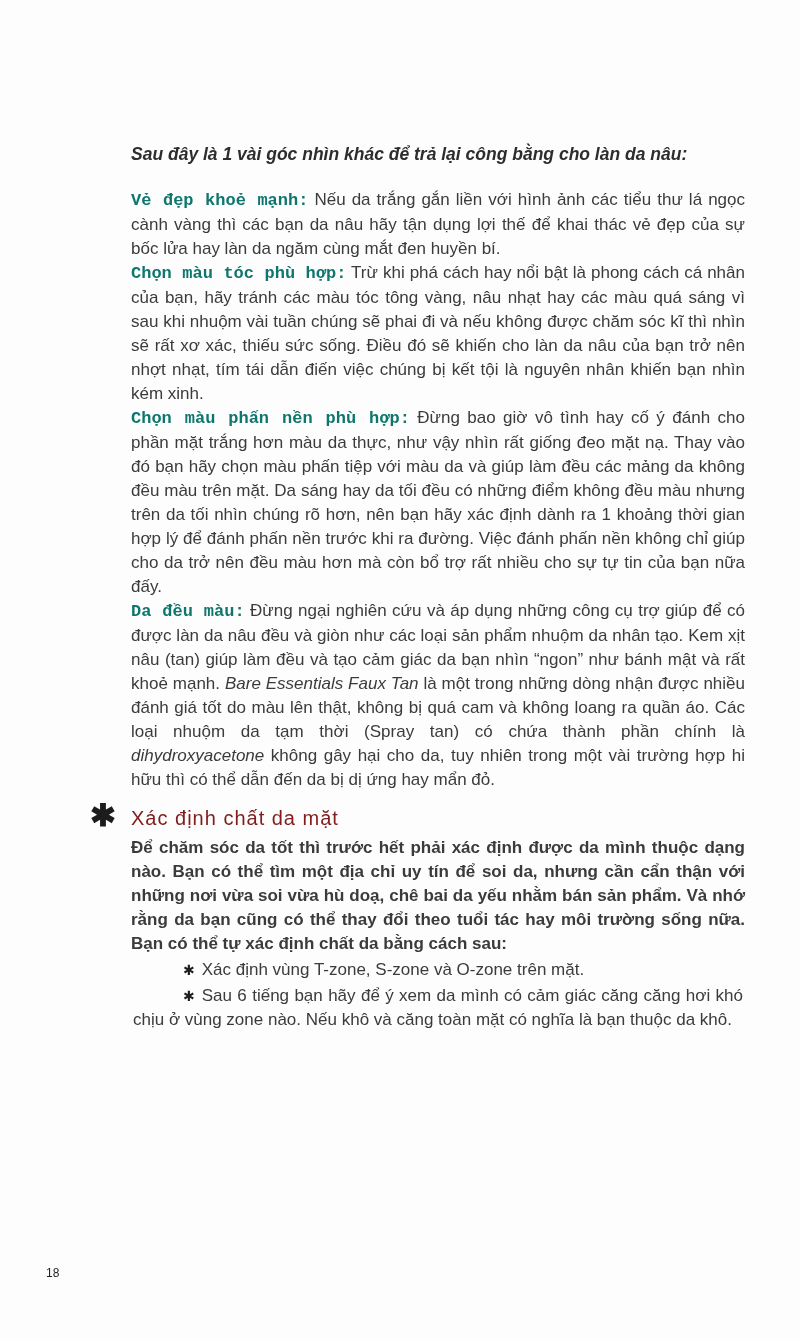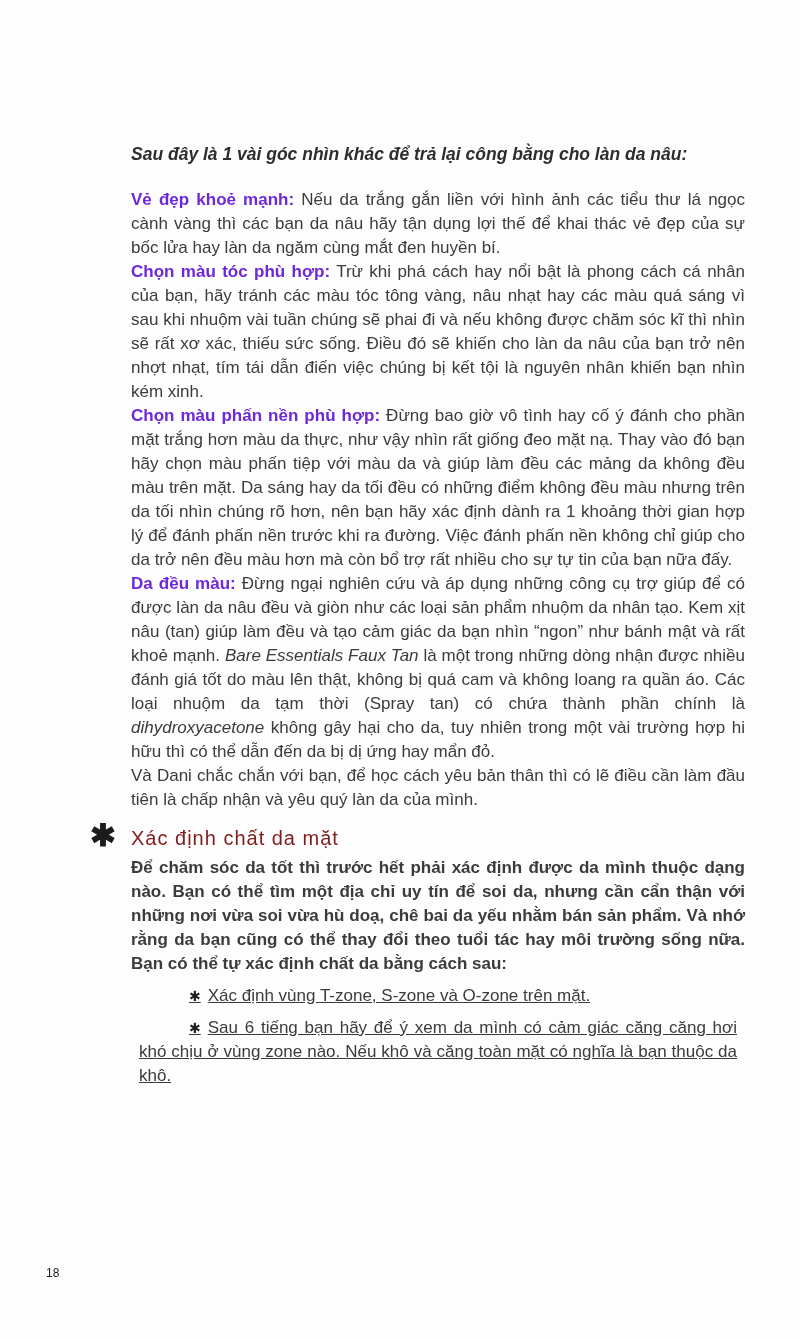--- a/index.html
+++ b/index.html
@@ -35,21 +35,22 @@
     margin: 0 0 22px 0;
   }
   p.body-par {
     font-size: 17px;
     line-height: 24px;
     text-align: justify;
     margin: 0;
     color: #3b3b3b;
   }
   p.body-par b {
-    color: #6d28d9;
+    color: #0f766e;
+    font-family: Liberation Mono, monospace;
   }
   .gap-s { margin-top: 18px; }
   .gap-m { margin-top: 16px; }
   .gap-xs { margin-top: 8px; }
   .gap-l { margin-top: 36px; }
   .section-heading-row {
     position: relative;
     margin-top: 8px;
     padding-top: 2px;
   }
@@ -71,24 +72,23 @@
     margin: 0;
   }
   .section-body {
     margin-top: 2px !important;
     font-weight: bold;
   }
   p.bullet {
     font-size: 17px;
     line-height: 24px;
     text-align: justify;
-    margin: 8px;
+    margin: 2px;
     text-indent: 50px;
     color: #3b3b3b;
-    text-decoration: underline;
   }
   .bullet-mark {
     font-size: 14px;
     color: #1e1e1e;
     padding-right: 7px;
   }
   .bullet-gap1 { margin-top: 16px; }
   .bullet-gap2 { margin-top: 20px; }
   .bullet-gap3 { margin-top: 16px; }
   .page-number {
@@ -108,21 +108,20 @@
     <p class="intro-heading">Sau đây là 1 vài góc nhìn khác để trả lại công bằng cho làn da nâu:</p>
 
     <p class="body-par"><b>Vẻ đẹp khoẻ mạnh:</b><span> Nếu da trắng gắn liền với hình ảnh các tiểu thư lá ngọc cành vàng thì các bạn da nâu hãy tận dụng lợi thế để khai thác vẻ đẹp của sự bốc lửa hay làn da ngăm cùng mắt đen huyền bí.</span></p>
 
     <p class="body-par gap-s"><b>Chọn màu tóc phù hợp:</b><span> Trừ khi phá cách hay nổi bật là phong cách cá nhân của bạn, hãy tránh các màu tóc tông vàng, nâu nhạt hay các màu quá sáng vì sau khi nhuộm vài tuần chúng sẽ phai đi và nếu không được chăm sóc kĩ thì nhìn sẽ rất xơ xác, thiếu sức sống. Điều đó sẽ khiến cho làn da nâu của bạn trở nên nhợt nhạt, tím tái dẫn điến việc chúng bị kết tội là nguyên nhân khiến bạn nhìn kém xinh.</span></p>
 
     <p class="body-par gap-xs"><b>Chọn màu phấn nền phù hợp:</b><span> Đừng bao giờ vô tình hay cố ý đánh cho phần mặt trắng hơn màu da thực, như vậy nhìn rất giống đeo mặt nạ. Thay vào đó bạn hãy chọn màu phấn tiệp với màu da và giúp làm đều các mảng da không đều màu trên mặt. Da sáng hay da tối đều có những điểm không đều màu nhưng trên da tối nhìn chúng rõ hơn, nên bạn hãy xác định dành ra 1 khoảng thời gian hợp lý để đánh phấn nền trước khi ra đường. Việc đánh phấn nền không chỉ giúp cho da trở nên đều màu hơn mà còn bổ trợ rất nhiều cho sự tự tin của bạn nữa đấy.</span></p>
 
     <p class="body-par gap-l"><b>Da đều màu:</b><span> Đừng ngại nghiên cứu và áp dụng những công cụ trợ giúp để có được làn da nâu đều và giòn như các loại sản phẩm nhuộm da nhân tạo. Kem xịt nâu (tan) giúp làm đều và tạo cảm giác da bạn nhìn “ngon” như bánh mật và rất khoẻ mạnh. </span><i>Bare Essentials Faux Tan</i><span> là một trong những dòng nhận được nhiều đánh giá tốt do màu lên thật, không bị quá cam và không loang ra quần áo. Các loại nhuộm da tạm thời (Spray tan) có chứa thành phần chính là </span><i>dihydroxyacetone</i><span> không gây hại cho da, tuy nhiên trong một vài trường hợp hi hữu thì có thể dẫn đến da bị dị ứng hay mẩn đỏ.</span></p>
 
-    <p class="body-par gap-m"><span>Và Dani chắc chắn với bạn, để học cách yêu bản thân thì có lẽ điều cần làm đầu tiên là chấp nhận và yêu quý làn da của mình.</span></p>
 
     <div class="section-heading-row">
       <span class="section-asterisk">✱</span>
       <h2 class="section-title">Xác định chất da mặt</h2>
     </div>
 
     <p class="body-par section-body"><span>Để chăm sóc da tốt thì trước hết phải xác định được da mình thuộc dạng nào. Bạn có thể tìm một địa chỉ uy tín để soi da, nhưng cần cẩn thận với những nơi vừa soi vừa hù doạ, chê bai da yếu nhằm bán sản phẩm. Và nhớ rằng da bạn cũng có thể thay đổi theo tuổi tác hay môi trường sống nữa. Bạn có thể tự xác định chất da bằng cách sau:</span></p>
 
     <p class="bullet bullet-gap1"><span class="bullet-mark">✱</span><span>Xác định vùng T-zone, S-zone và O-zone trên mặt.</span></p>
 

